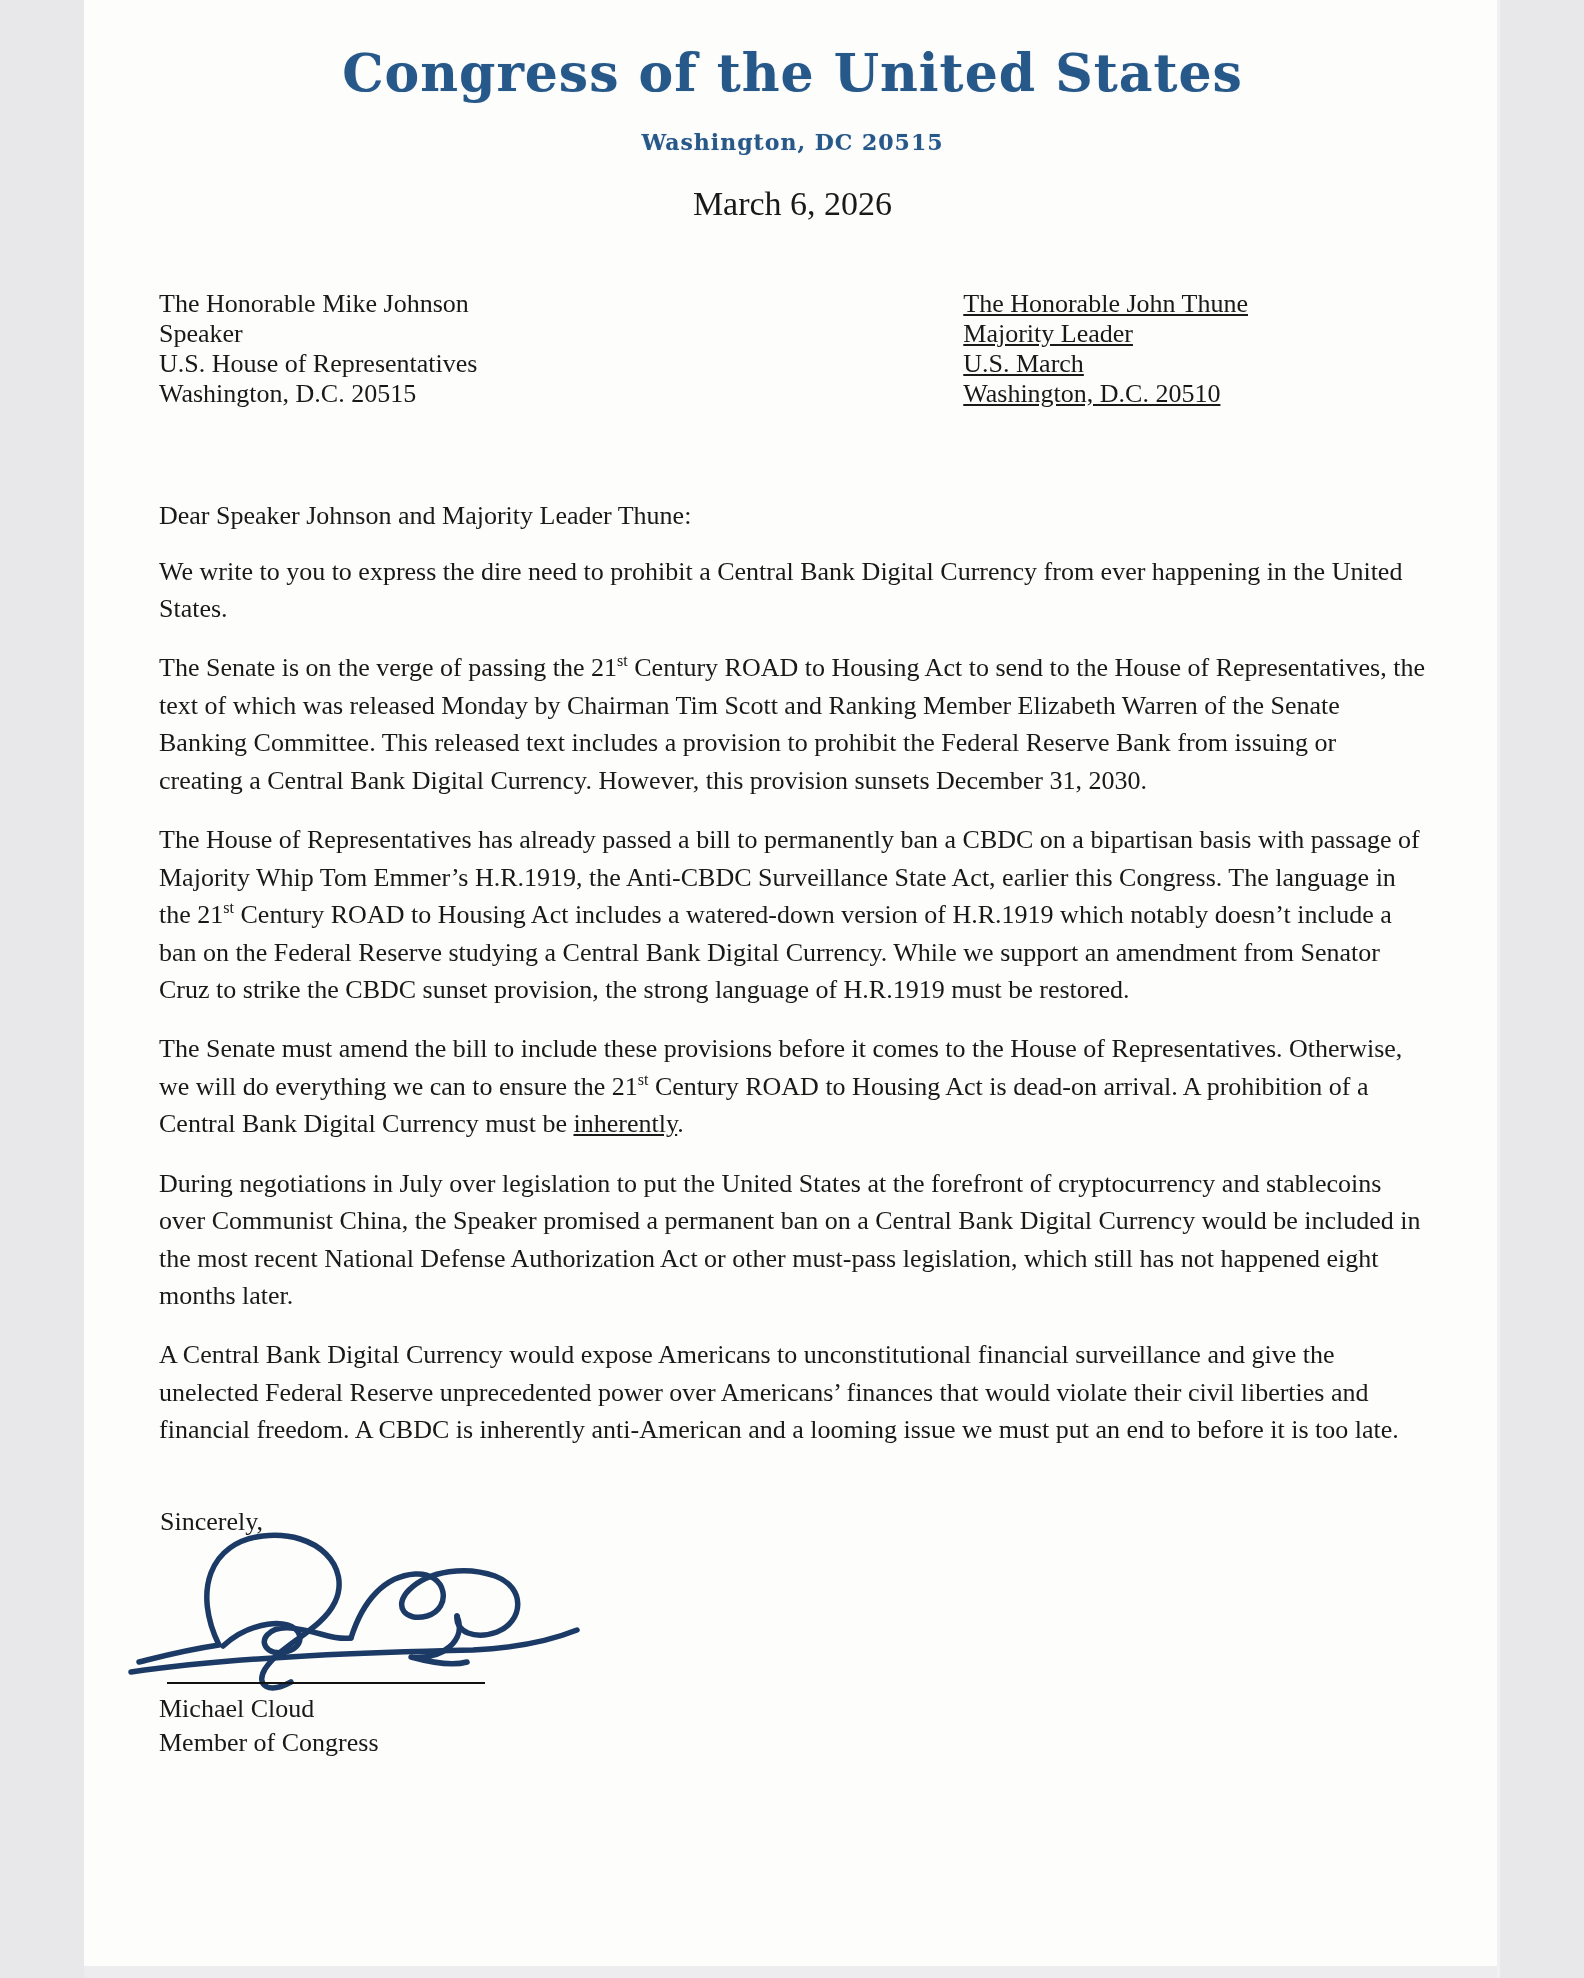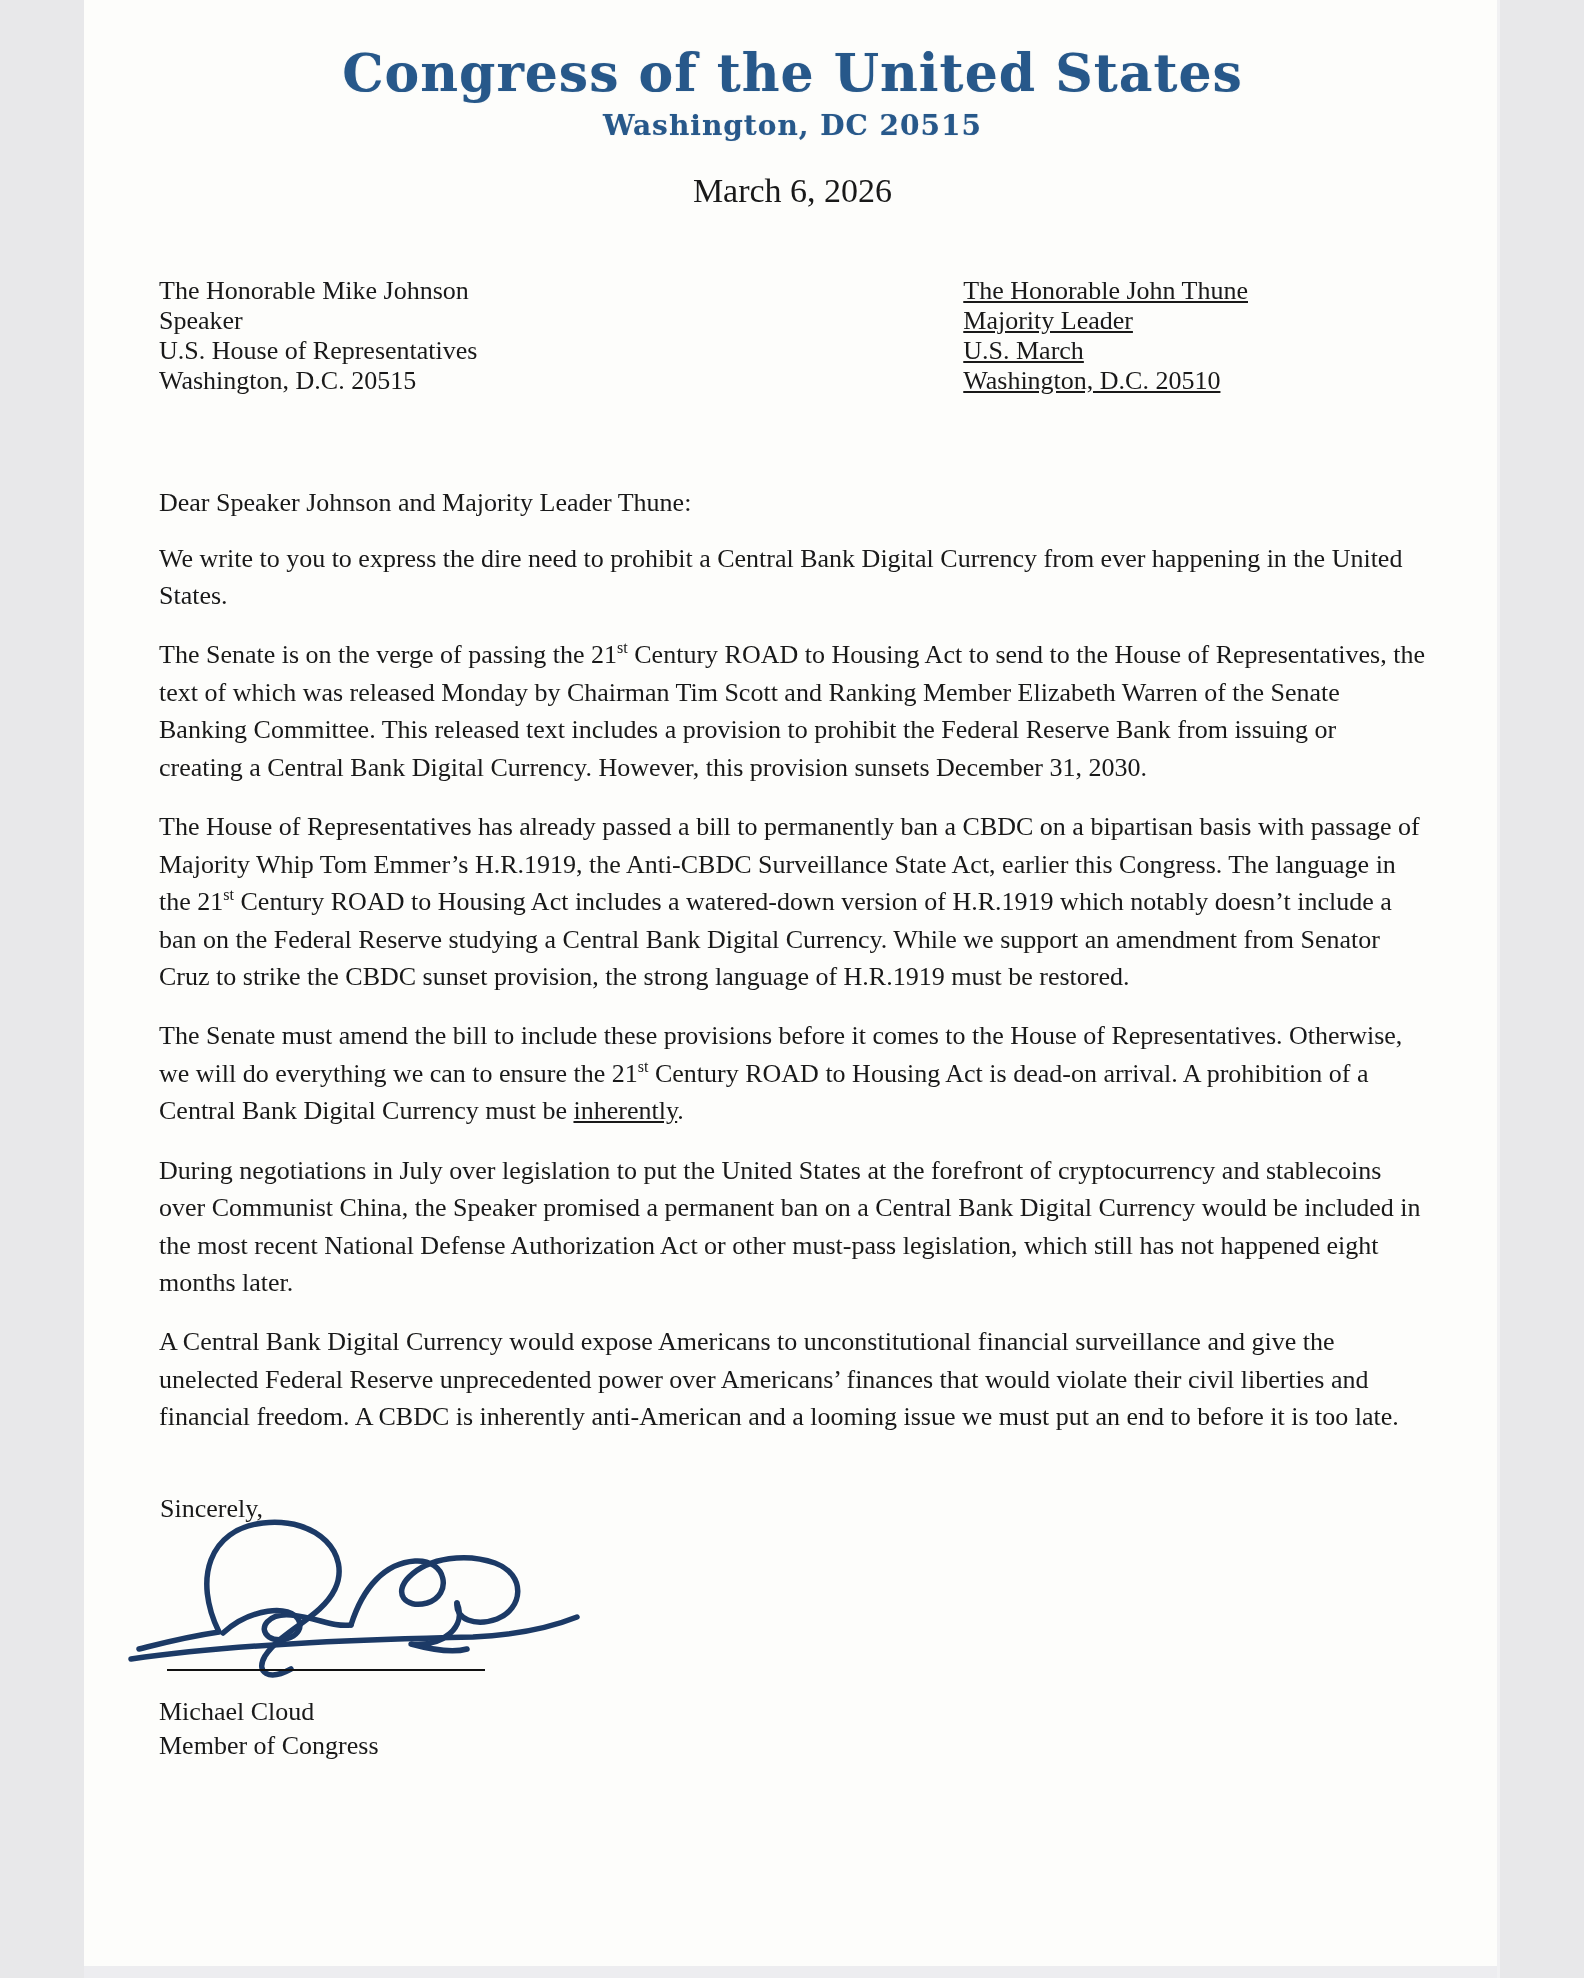--- a/index.html
+++ b/index.html
@@ -21,23 +21,23 @@
     font-family:"DejaVu Serif", serif;
     font-weight:bold;
     font-size:52px;
     letter-spacing:1px;
     color:var(--header-color,#27588a);
     text-shadow:0 0 1px rgba(39,88,138,.35);
   }
   .letterhead .subtitle{
     font-family:"DejaVu Serif", serif;
     font-weight:bold;
-    font-size:28px;
+    font-size:22px;
     letter-spacing:1px;
-    margin-top:6px;
+    margin-top:26px;
     color:var(--header-color,#27588a);
     text-shadow:0 0 1px rgba(39,88,138,.35);
   }
   .dateline{
     text-align:center;
     font-size:34px;
     margin-top:30px;
   }
   
   .recipients{
@@ -74,21 +74,21 @@
   }
   .signature-wrap svg{position:absolute;left:0;top:0;}
   .signature-rule{
     width:318px;
     border:0;
     border-top:2.5px solid #111;
     margin:0 0 0 8px;
     position:relative;
     z-index:2;
   }
-  .signer{margin-top:24px;line-height:1.3;}
+  .signer{margin-top:8px;line-height:1.3;}
   .scan-edge{
     position:absolute;left:0;bottom:0;width:100%;height:12px;
     background:#ededf0;
   }
   .scan-edge-right{
     position:absolute;right:0;top:0;width:3px;height:100%;
     background:#f1f1f3;
   }
 </style>
 </head>

